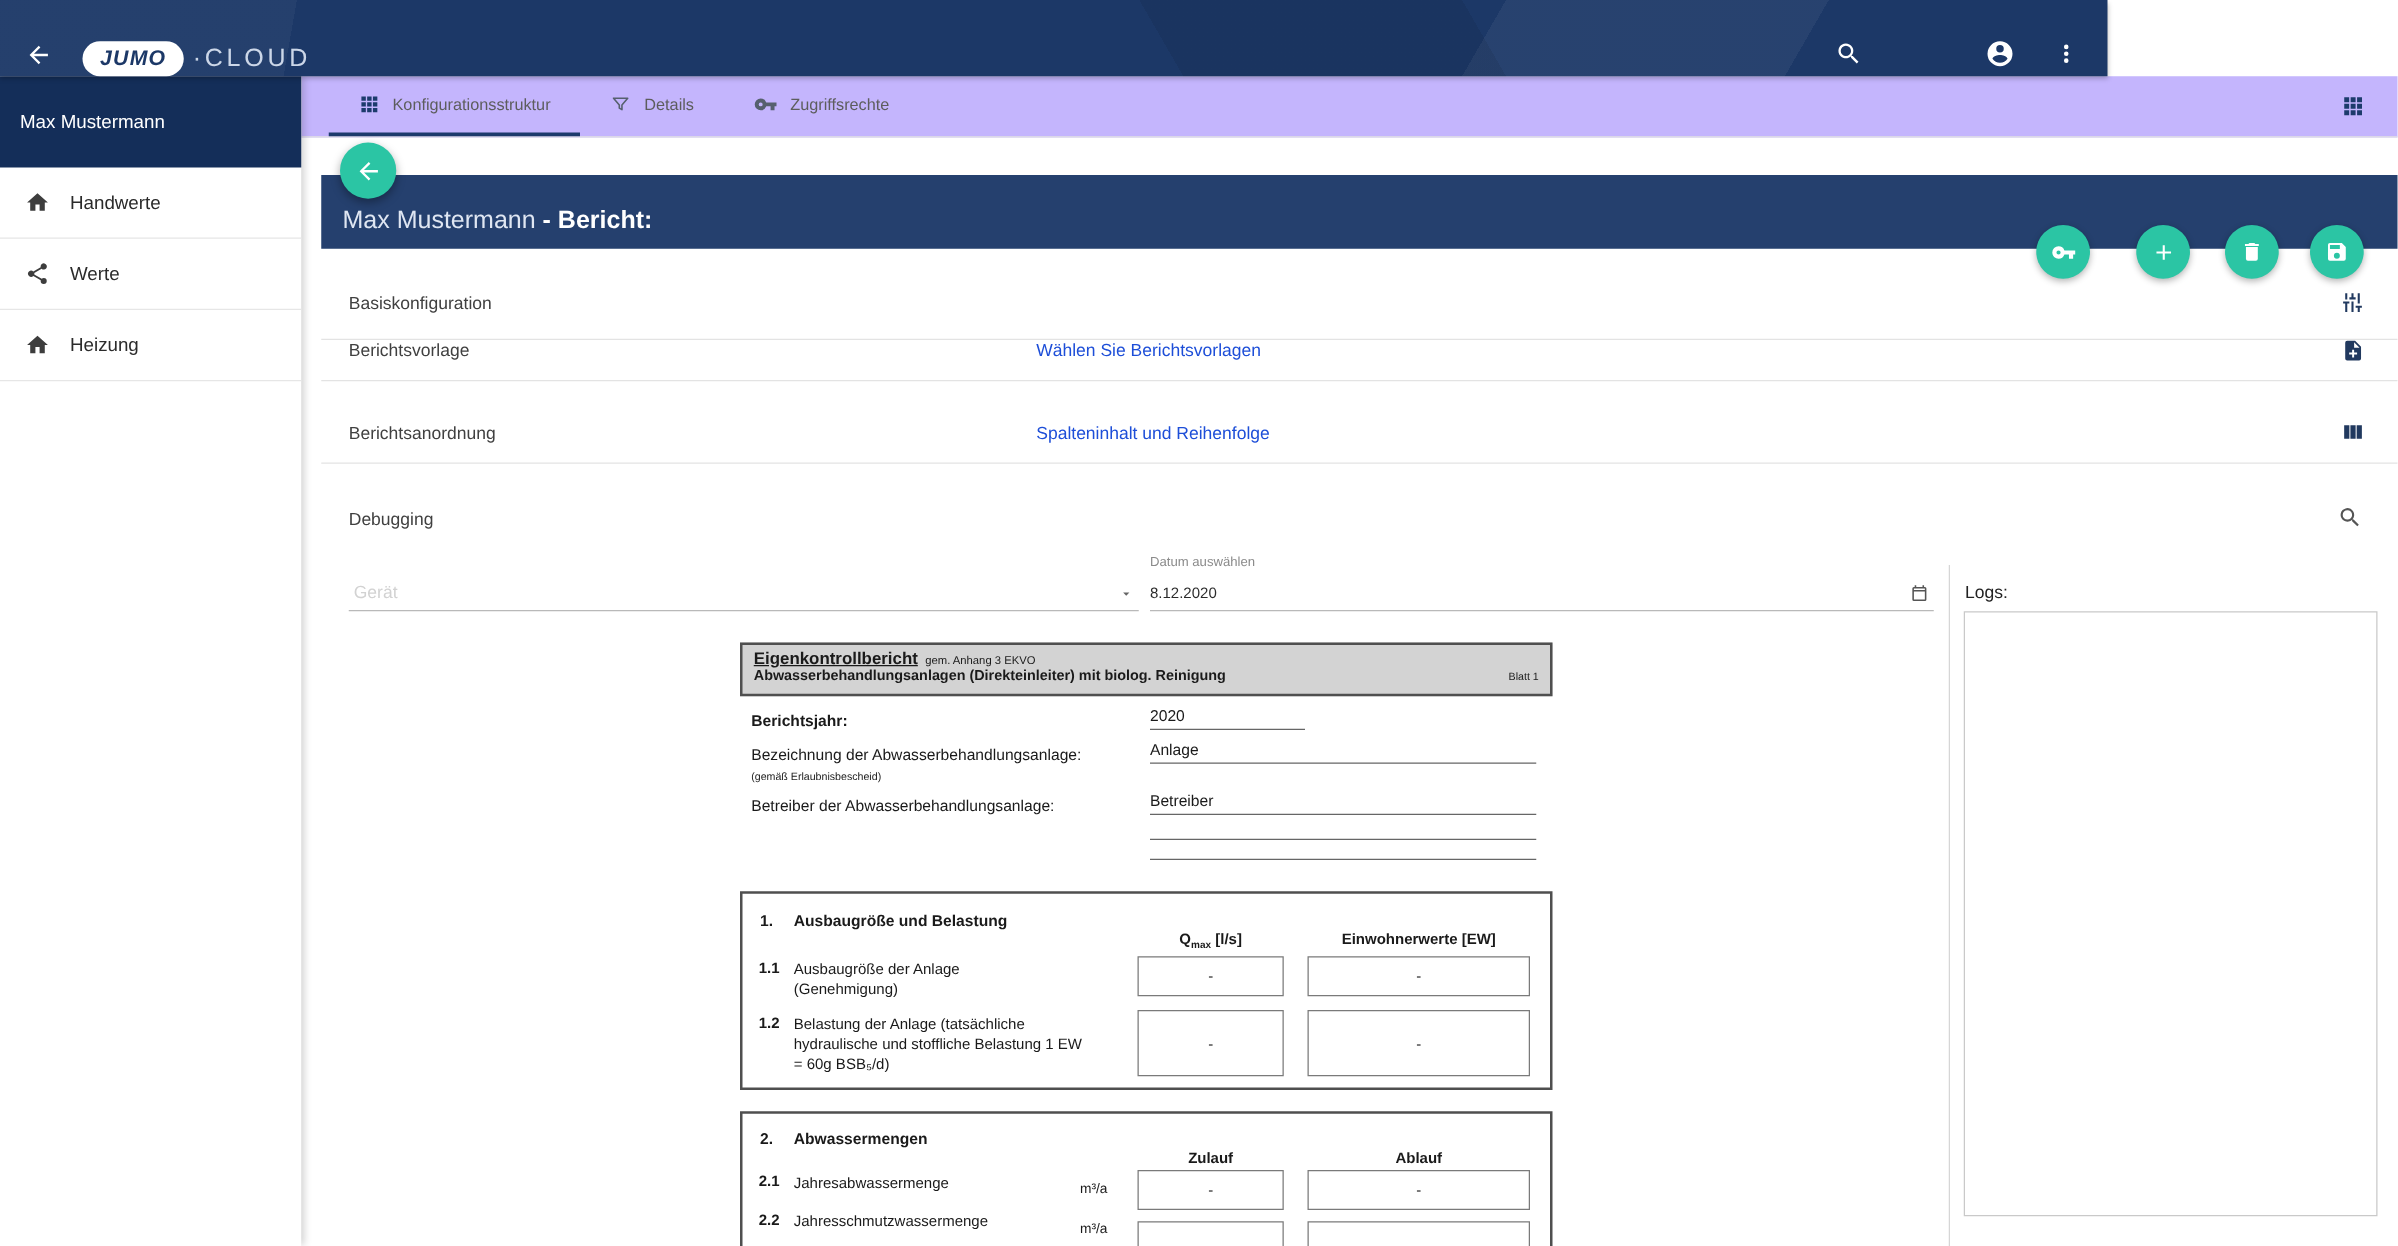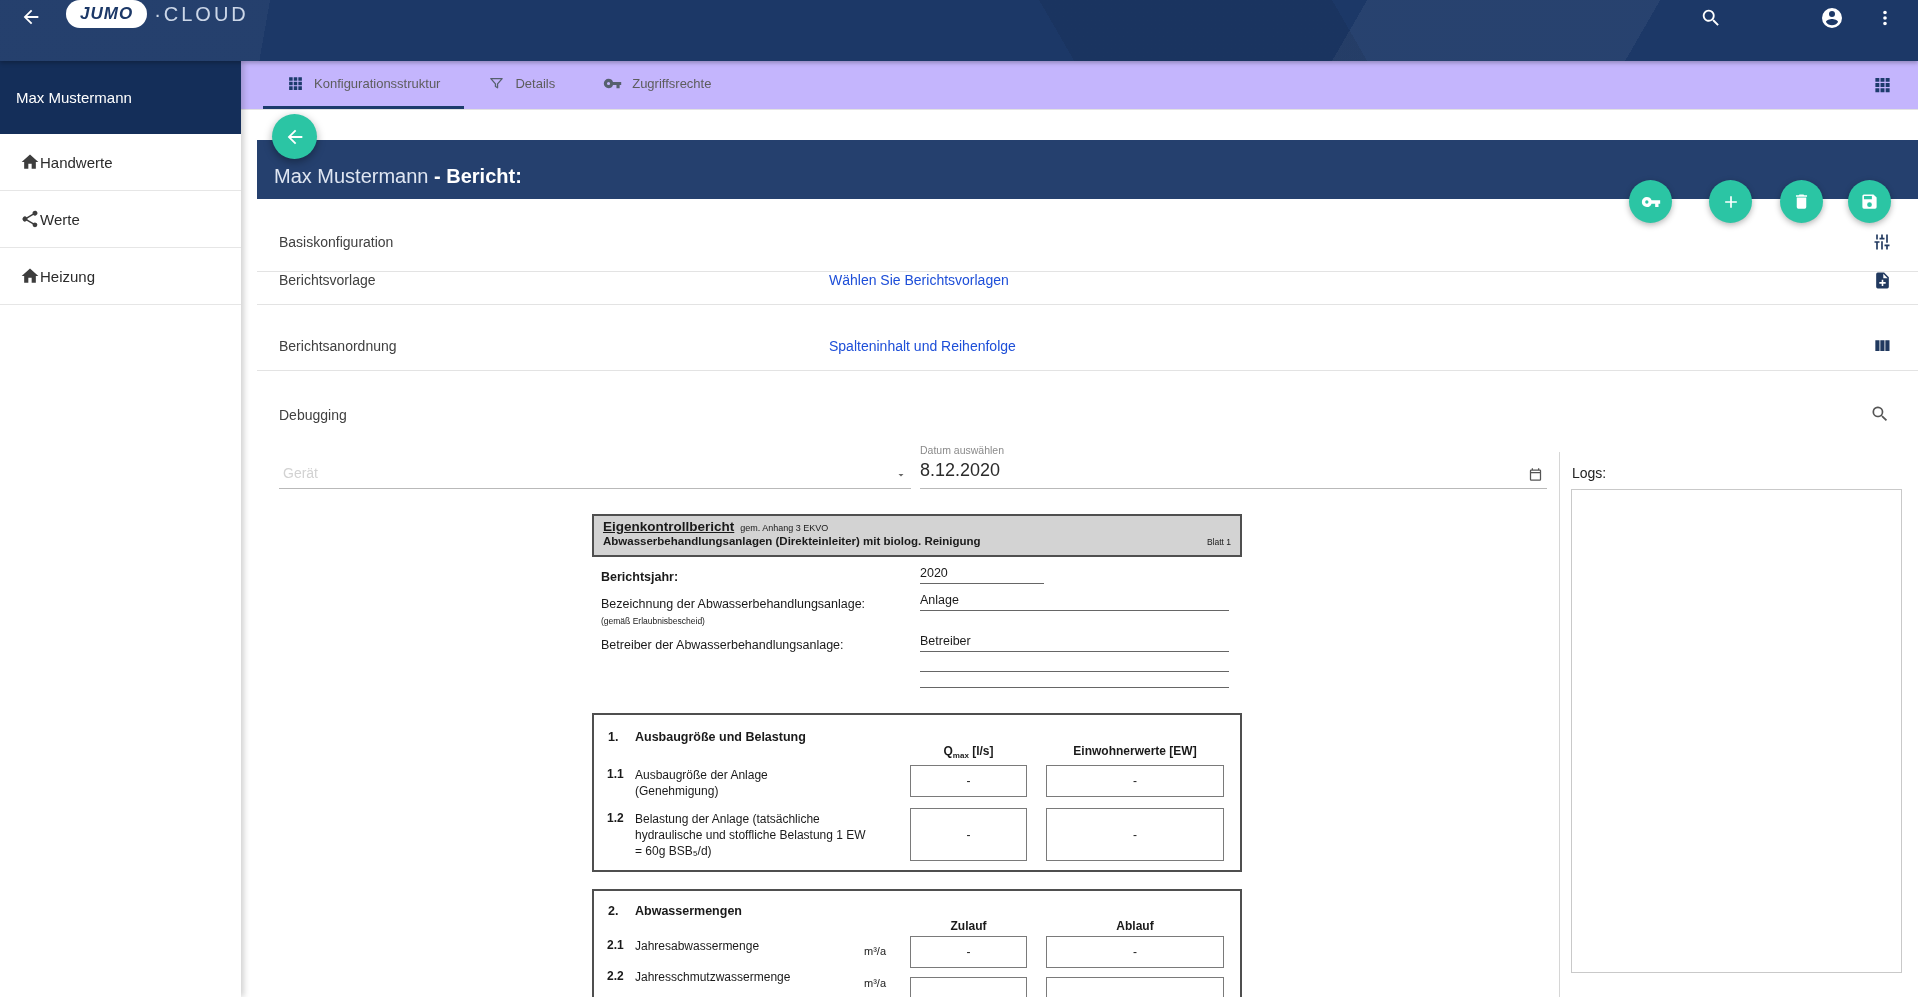--- a/index.html
+++ b/index.html
@@ -1,22 +1,22 @@
 <!DOCTYPE html>
 <html><head>
 <meta charset="utf-8">
 <style>
   * { margin:0; padding:0; box-sizing:border-box; }
   html,body { width:1918px; height:997px; overflow:hidden; background:#fff;
               font-family:"Liberation Sans","DejaVu Sans",sans-serif; }
   svg { display:block; }
 
   
-  .topbar { position:absolute; left:0; top:0; width:1918px; height:61px; background:#1c3867;
-    display:flex; align-items:flex-start; z-index:30;
+  .topbar { position:absolute; left:0; top:0; width:1686px; height:61px; background:#1c3867;
+    display:flex; align-items:flex-end; z-index:30;
     background-image:
       linear-gradient(60deg, transparent 55%, rgba(0,0,0,0.07) 55%, rgba(0,0,0,0.07) 70%, transparent 70%),
       linear-gradient(120deg, transparent 70%, rgba(255,255,255,0.05) 70%, rgba(255,255,255,0.05) 85%, transparent 85%),
       linear-gradient(100deg, rgba(255,255,255,0.04) 0 14%, transparent 14%);
     box-shadow:0 2px 4px rgba(0,0,0,0.25); }
   .tb-btn { background:none; border:none; color:#fff; cursor:pointer; padding:6px; display:flex; align-items:center; }
   .tb-back { margin-left:14px; }
   .logo-wrap { display:flex; align-items:center; margin-left:18px; }
   .logo-capsule { background:#fff; color:#1c3867; font-weight:bold; font-style:italic;
     font-size:17px; letter-spacing:1px; border-radius:15px; padding:4px 14px; }
@@ -25,21 +25,21 @@
   .tb-right .gap-big { margin-right:86px; }
   .tb-right .gap-sm { margin-right:18px; }
 
   
   .sidebar { position:absolute; left:0; top:61px; width:241px; bottom:0; background:#fff;
     box-shadow:3px 0 6px rgba(0,0,0,0.18); z-index:20; }
   .sidebar-user { height:73px; background:#142e59; color:#fff; font-size:15px;
     display:flex; align-items:center; padding-left:16px; }
   .side-item { height:57px; display:flex; align-items:center; padding-left:20px;
     border-bottom:1px solid #e6e6e6; cursor:pointer; color:#3d3d3d; }
-  .side-item .lbl { font-size:15px; color:#2b2b2b; }
+  .side-item .lbl { font-size:15px; color:#2b2b2b; margin-left:16px; }
 
   
   .tabbar { position:absolute; left:241px; top:61px; right:0; height:49px; background:#c4b5fd;
     display:flex; align-items:stretch; padding-left:22px; border-bottom:1px solid #e2e2e2; }
   .tab { display:flex; align-items:center; gap:10px; padding:0 24px; font-size:13px; color:#5d5d5d;
     border-bottom:3px solid transparent; cursor:pointer; }
   .tab.active { border-bottom-color:#1d3b6c; }
   .tab .ticon { color:#56606e; }
   .tab.active .ticon { color:#1d3b6c; }
   .tabbar-grid { position:absolute; right:26px; top:50%; transform:translateY(-50%); color:#1d3b6c; cursor:pointer; }
@@ -73,21 +73,21 @@
   .debug-search { position:absolute; left:1870px; top:404px; color:#555; cursor:pointer; }
 
   .sel-field { position:absolute; left:279px; top:455px; width:632px; height:34px;
     border-bottom:1px solid #b9b9b9; cursor:pointer; }
   .sel-field .ph { position:absolute; left:4px; bottom:7px; font-size:14px; color:#d2d2d2; }
   .sel-field .arr { position:absolute; right:4px; bottom:7px; color:#666; }
 
   .date-field { position:absolute; left:920px; top:444px; width:627px; height:45px;
     border-bottom:1px solid #b9b9b9; }
   .date-field .dlabel { position:absolute; left:0; top:0; font-size:10.5px; color:#8a8a8a; }
-  .date-field .dvalue { position:absolute; left:0; bottom:7px; font-size:18px; color:#2b2b2b; }
+  .date-field .dvalue { position:absolute; left:0; bottom:7px; font-size:12px; color:#2b2b2b; }
   .date-field .dcal { position:absolute; right:4px; bottom:6px; color:#555; cursor:pointer; }
 
   .vdivider { position:absolute; left:1559px; top:452px; bottom:0; width:1px; background:#d6d6d6; }
   .logs-label { position:absolute; left:1572px; top:465px; font-size:14px; font-weight:normal; color:#222; }
   .logs-box { position:absolute; left:1571px; top:489px; width:331px; height:484px; border:1px solid #c9c9c9; background:#fff; }
 
   
   .doc { position:absolute; left:592px; top:514px; width:650px; color:#1a1a1a; z-index:2; }
   .doc-header { border:2px solid #4f4f4f; background:#d3d3d3; height:43px; padding:3px 9px 0; }
   .dh-line1 { display:flex; align-items:baseline; }

